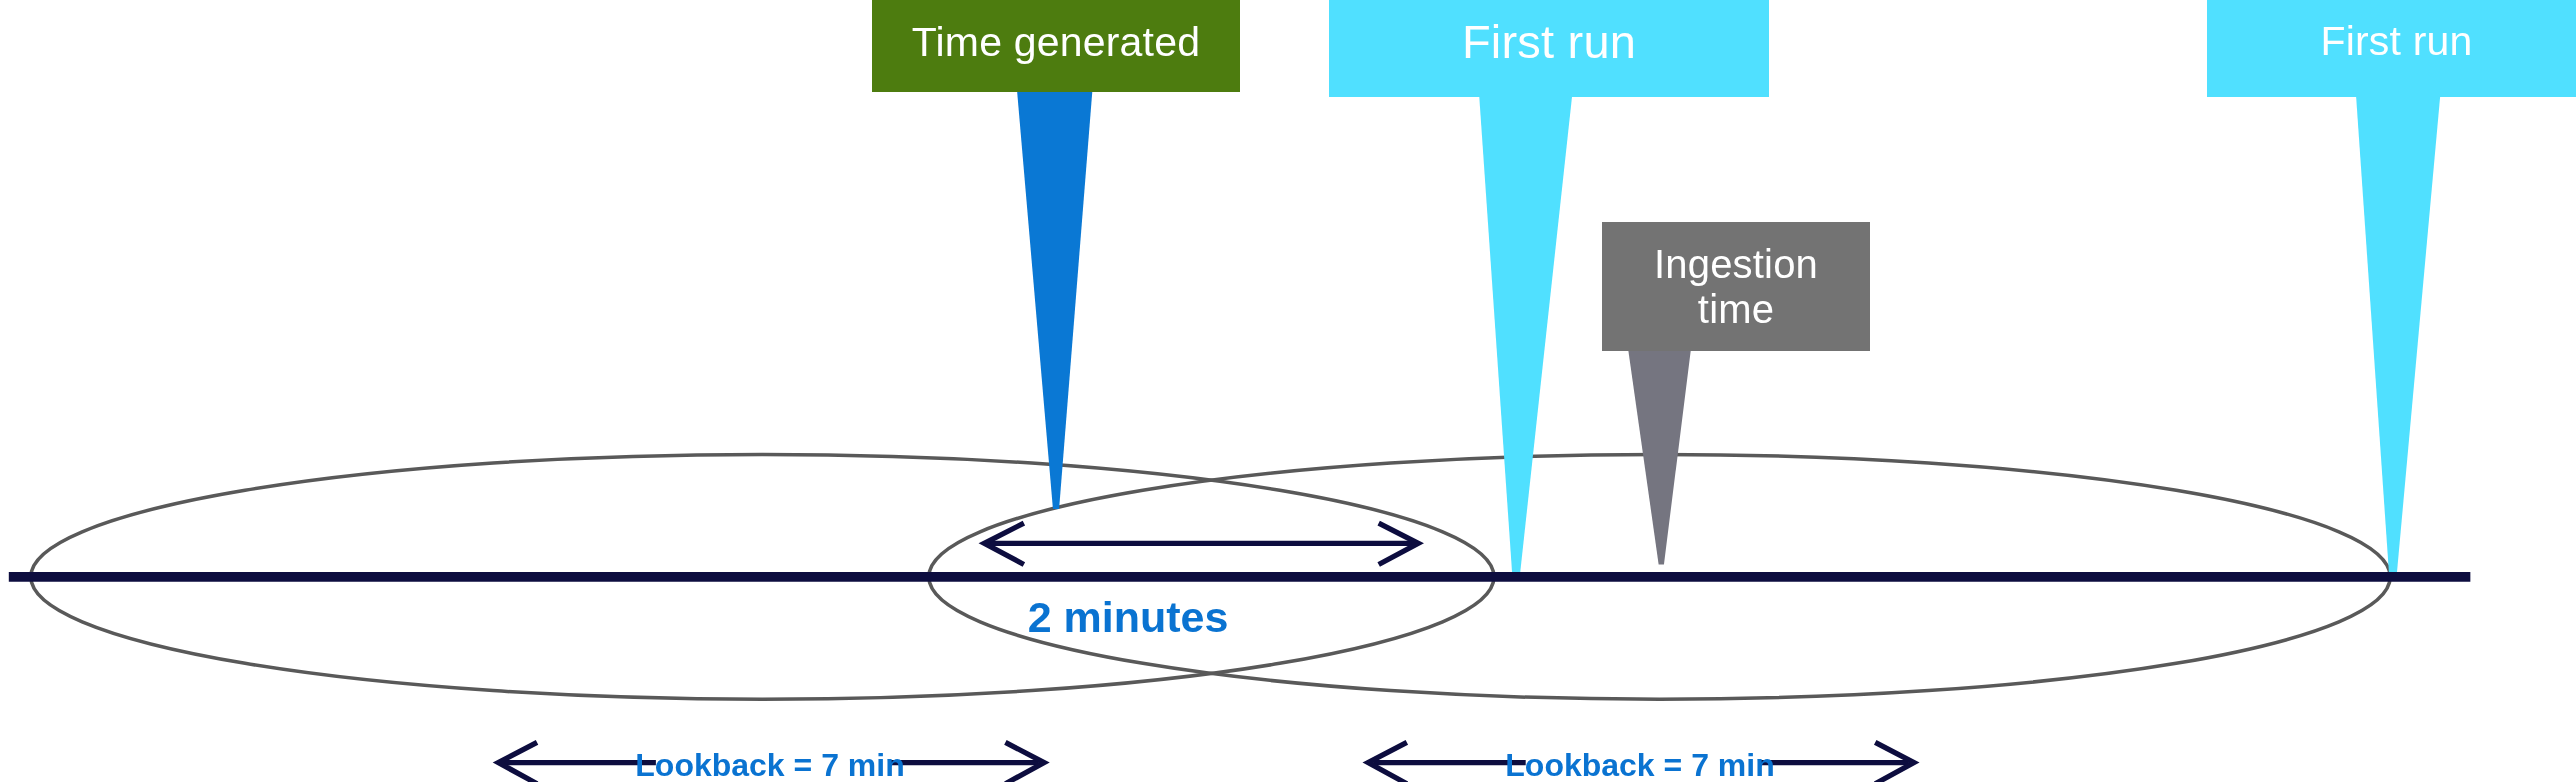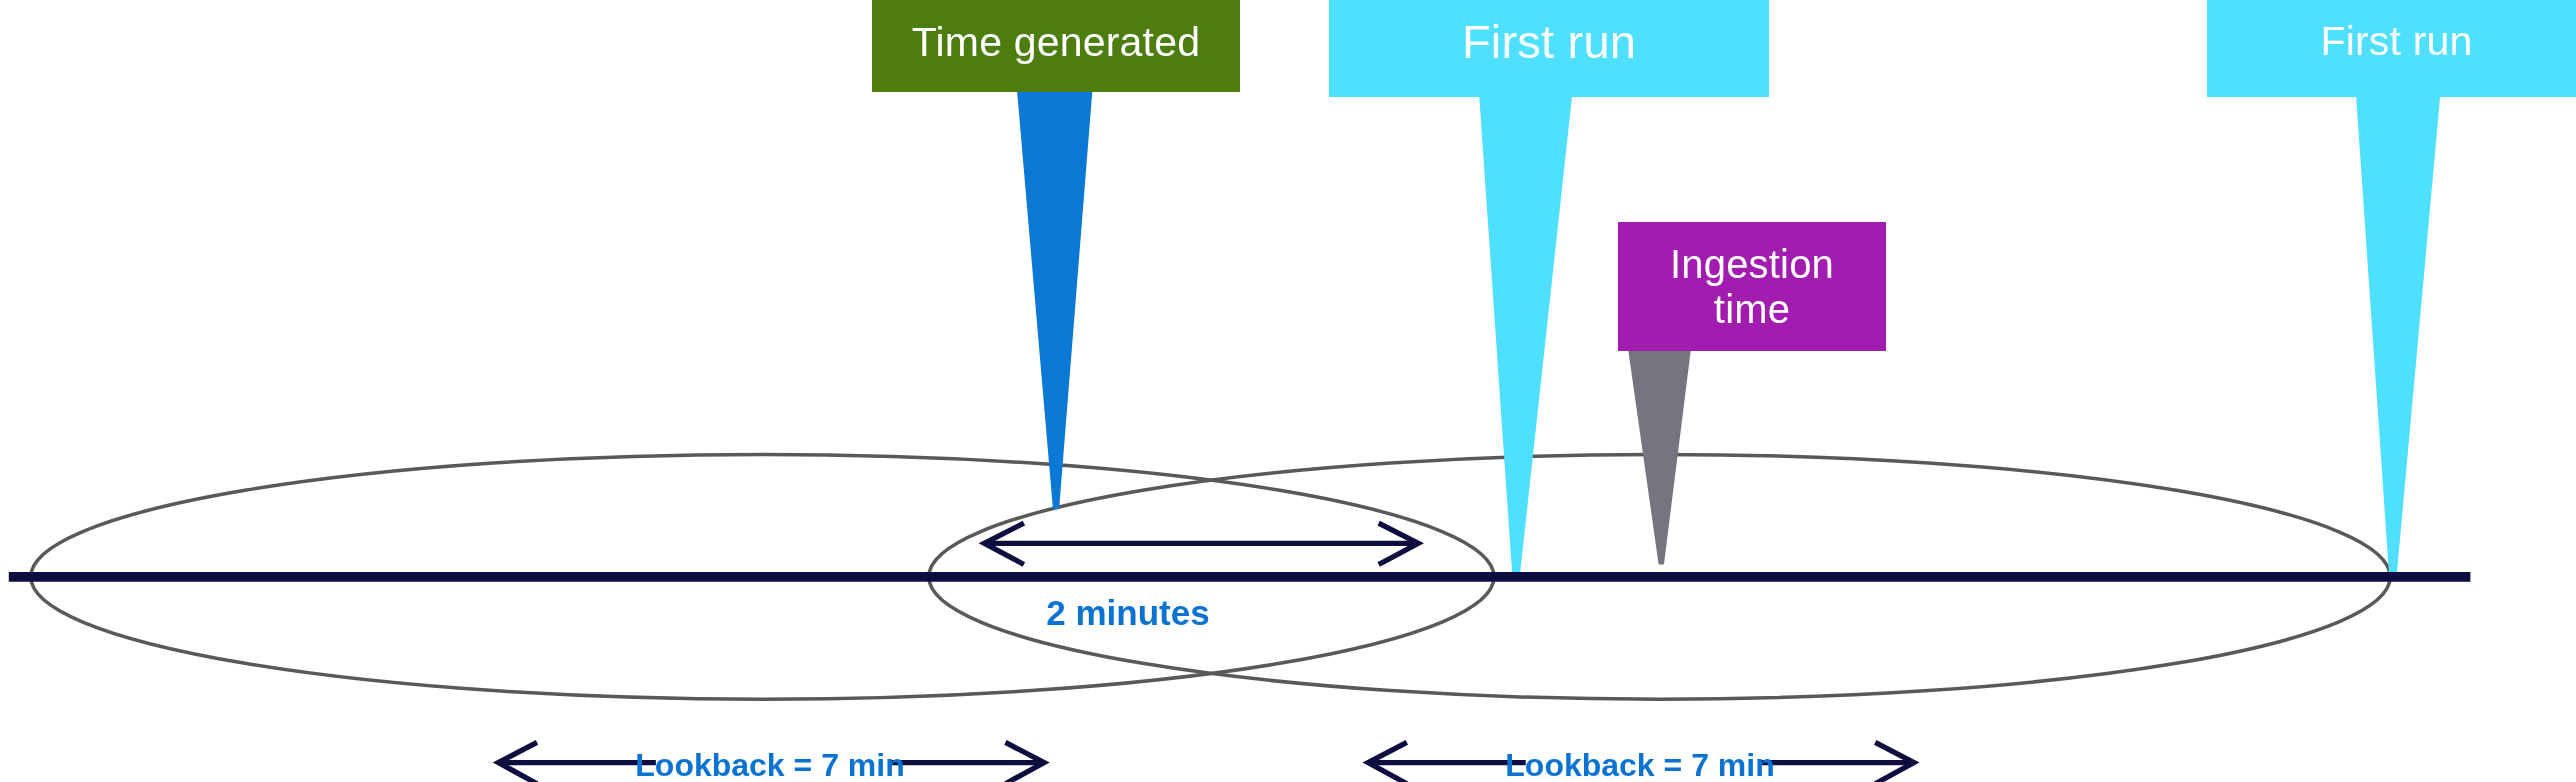--- a/index.html
+++ b/index.html
@@ -60,21 +60,21 @@
     flex-direction: column;
   }
   .axis-text {
     position: absolute;
     font-weight: bold;
     color: #0A73D1;
     white-space: nowrap;
   }
   .txt-two-minutes {
     left: 1128px; top: 593px;
-    font-size: 35px;
+    font-size: 43px;
     transform: translateX(-50%);
   }
   .txt-lookback-1 {
     left: 770px; top: 747px;
     font-size: 32px;
     transform: translateX(-50%);
   }
   .txt-lookback-2 {
     left: 1640px; top: 747px;
     font-size: 32px;
@@ -128,21 +128,21 @@
   </div>
 
   <div class="callout-label lbl-first-run" style="background:#50E0FF;">
     <span>First run</span>
   </div>
 
   <div class="callout-label lbl-second-run" style="background:#50E0FF;">
     <span>First run</span>
   </div>
 
-  <div class="callout-label lbl-ingestion" style="background:#a21caf;margin-left:16px;">
+  <div class="callout-label lbl-ingestion" style="background:#737373;">
     <span>Ingestion</span>
     <span>time</span>
   </div>
 
   <div class="axis-text txt-two-minutes">2 minutes</div>
 
   <div class="axis-text txt-lookback-1">Lookback = 7 min</div>
 
   <div class="axis-text txt-lookback-2">Lookback = 7 min</div>
 

